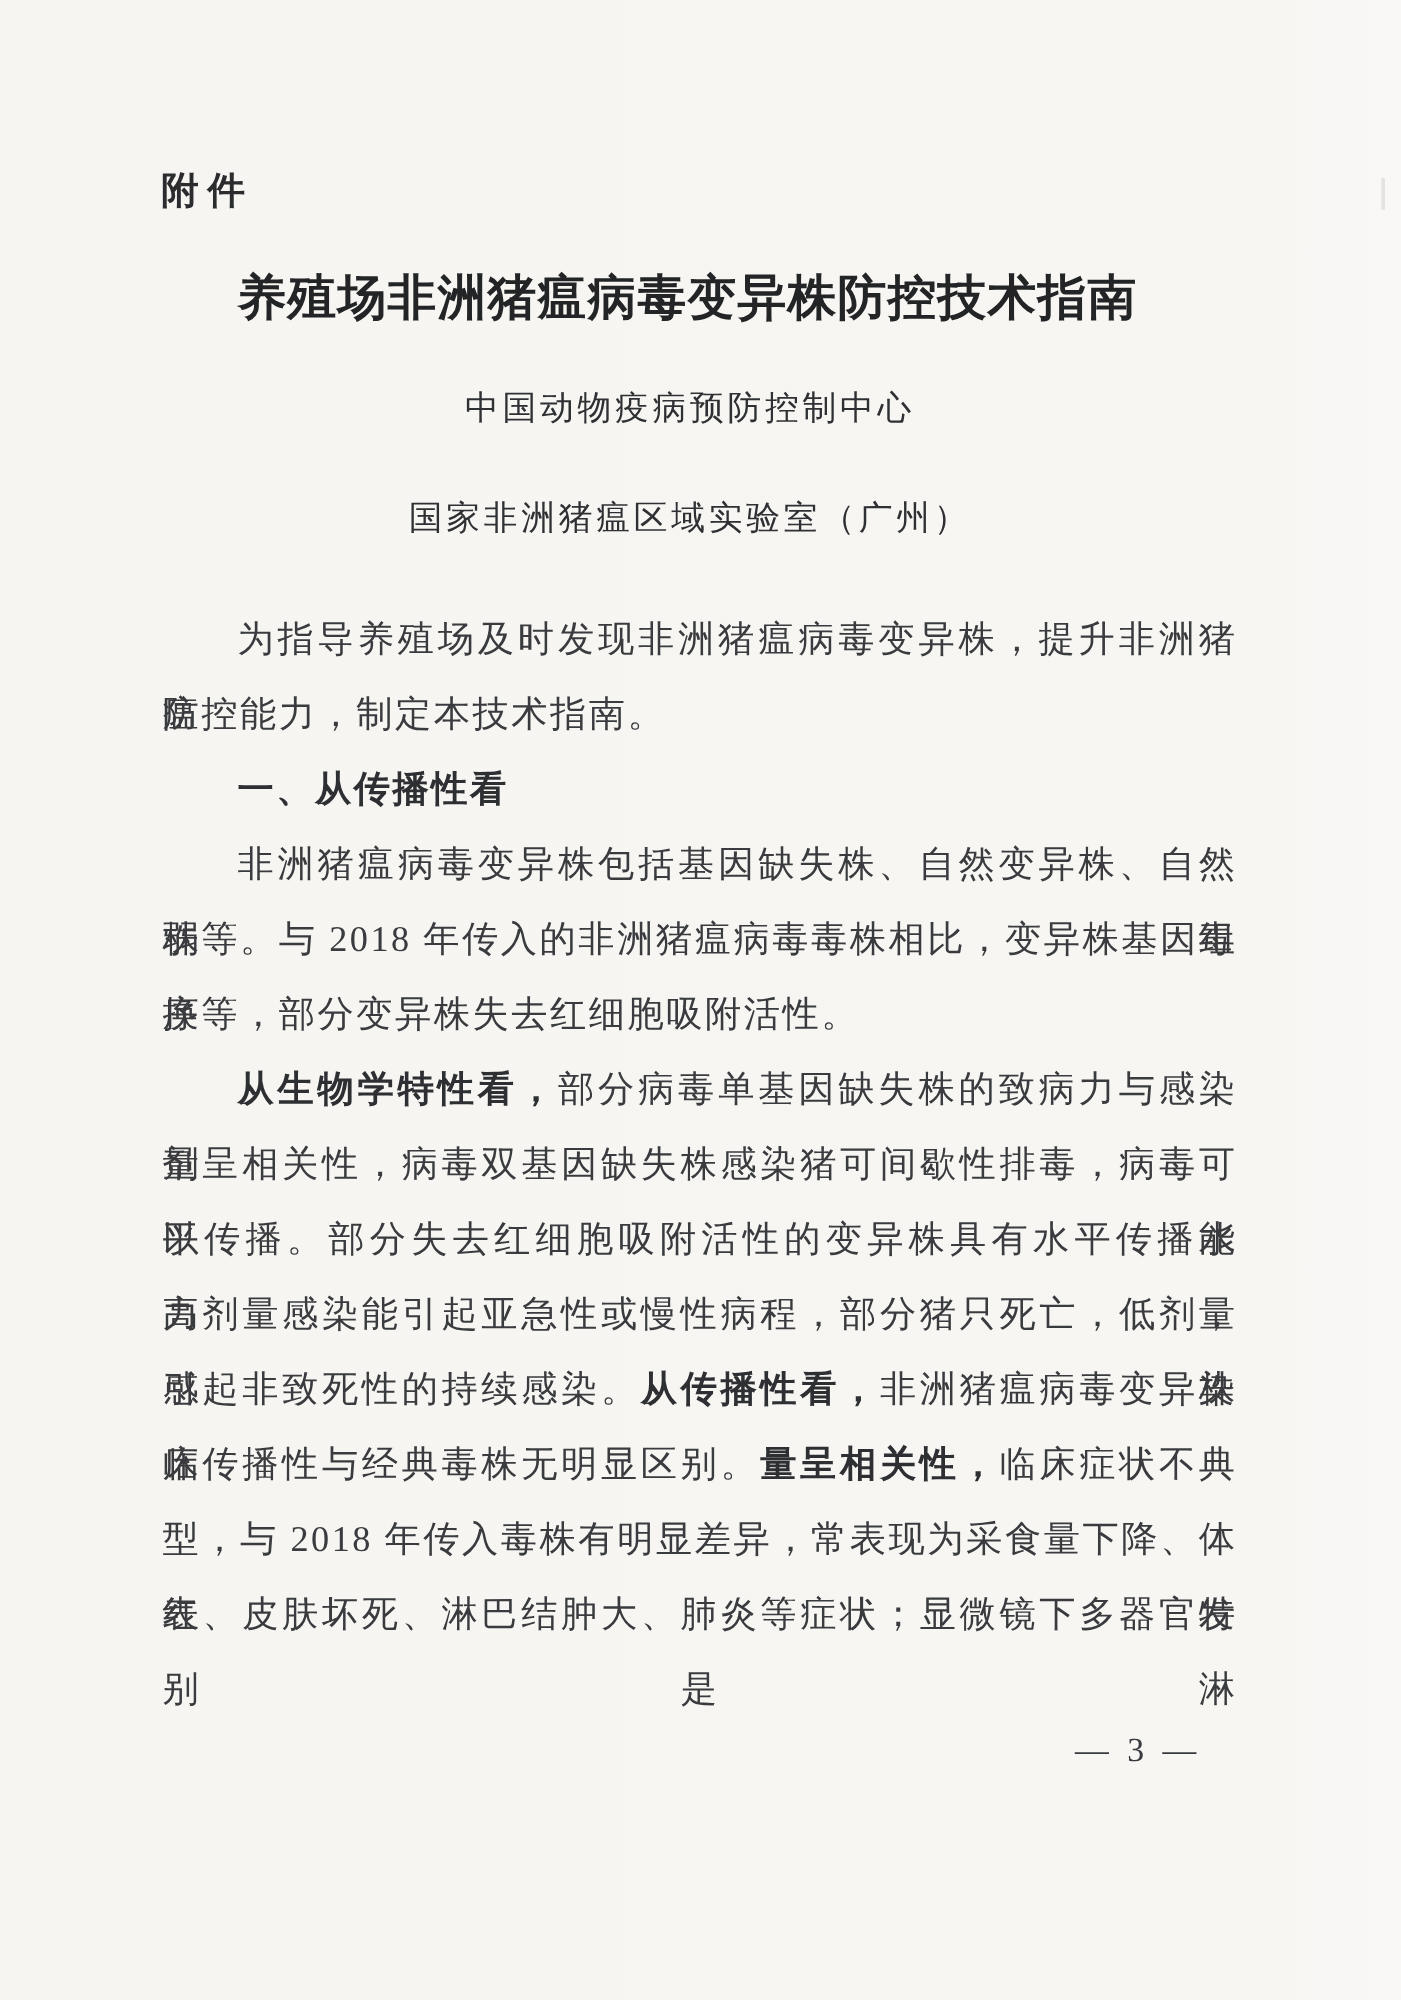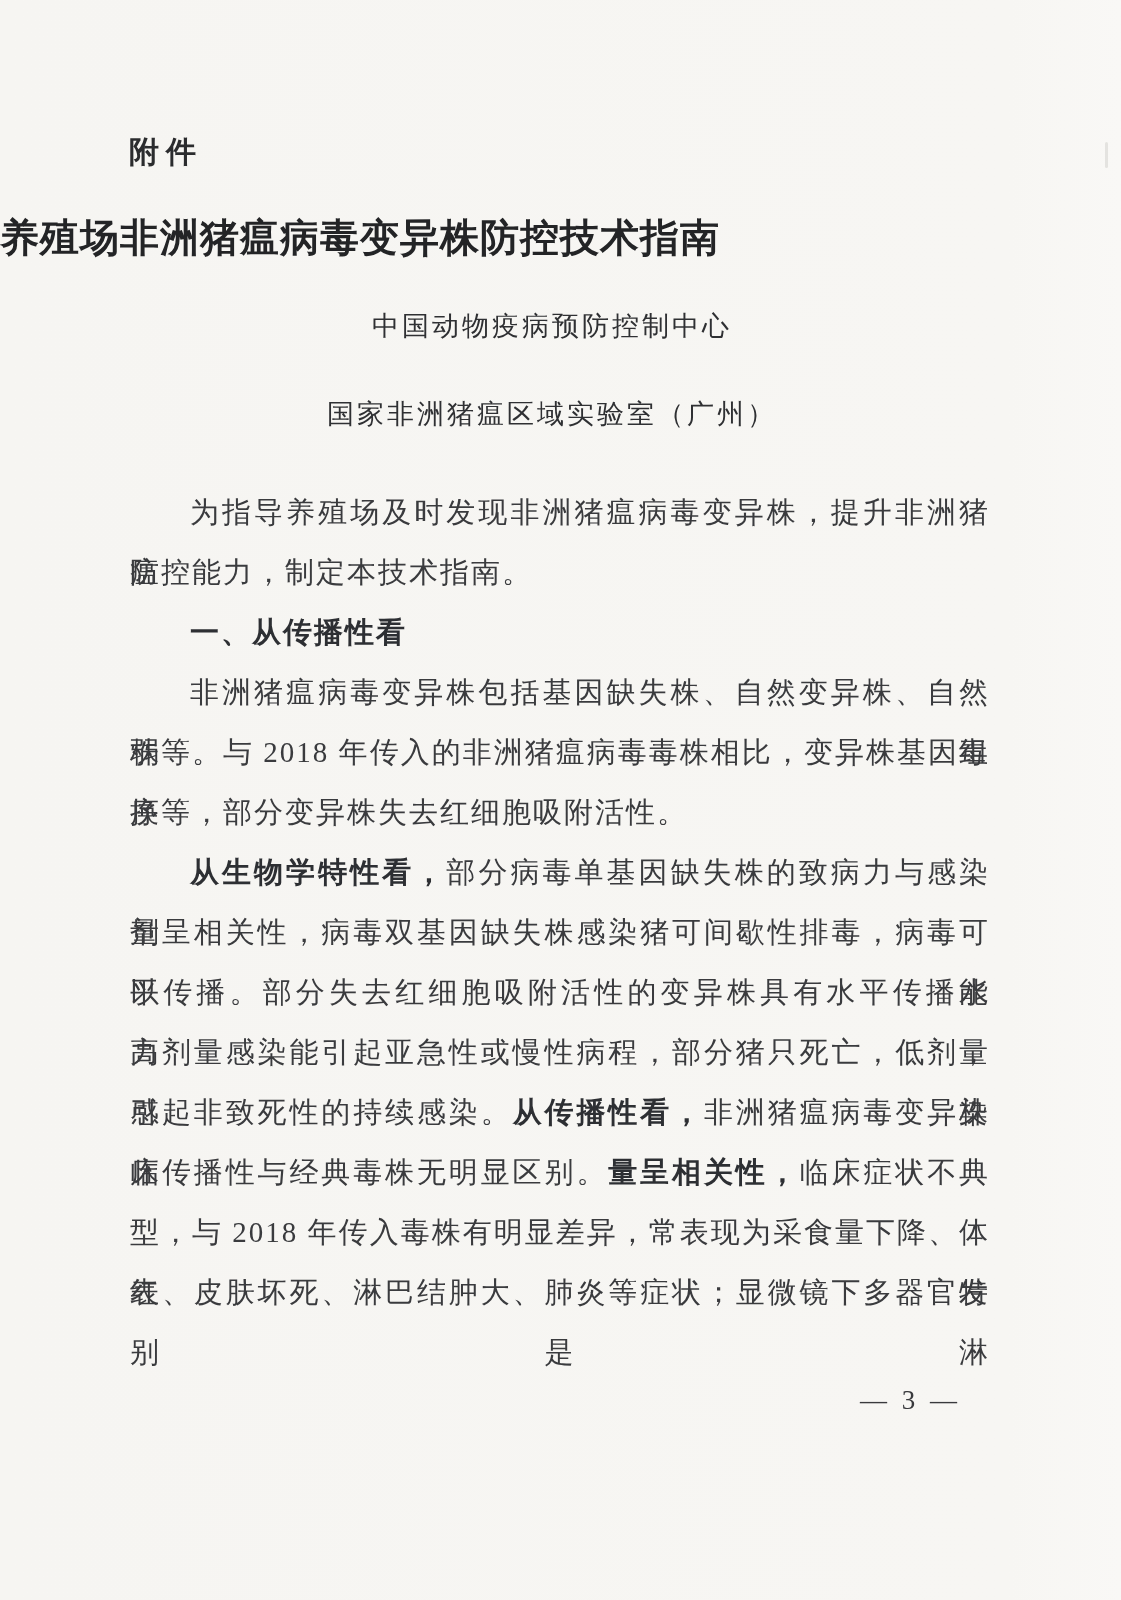--- a/index.html
+++ b/index.html
@@ -29,21 +29,21 @@
     font-weight: bold;
     font-family: "Liberation Sans", "DejaVu Sans", sans-serif;
     color: #2b2c2e;
     letter-spacing: 7px;
   }
   .doc-title {
     position: absolute;
     left: 0;
     top: 211px;
     width: 1100px;
-    text-align: left;
+    text-align: center;
     font-size: 39px;
     font-weight: bold;
     color: #232426;
     letter-spacing: 1px;
     font-family: "Liberation Serif", "DejaVu Serif", serif;
   }
   .org-line {
     position: absolute;
     left: 0;
     width: 1104px;

